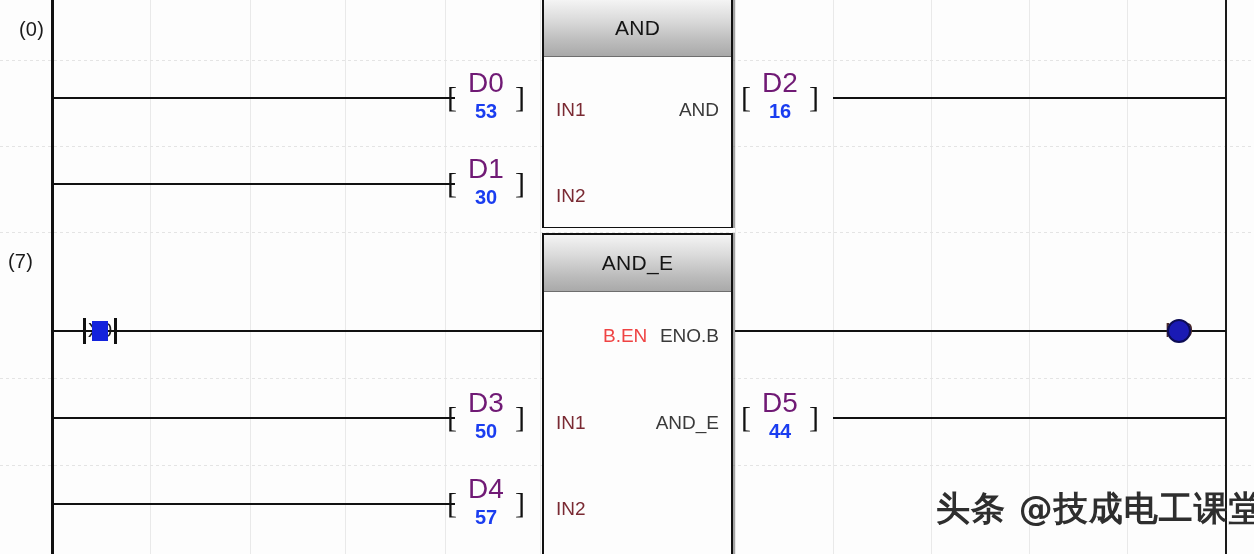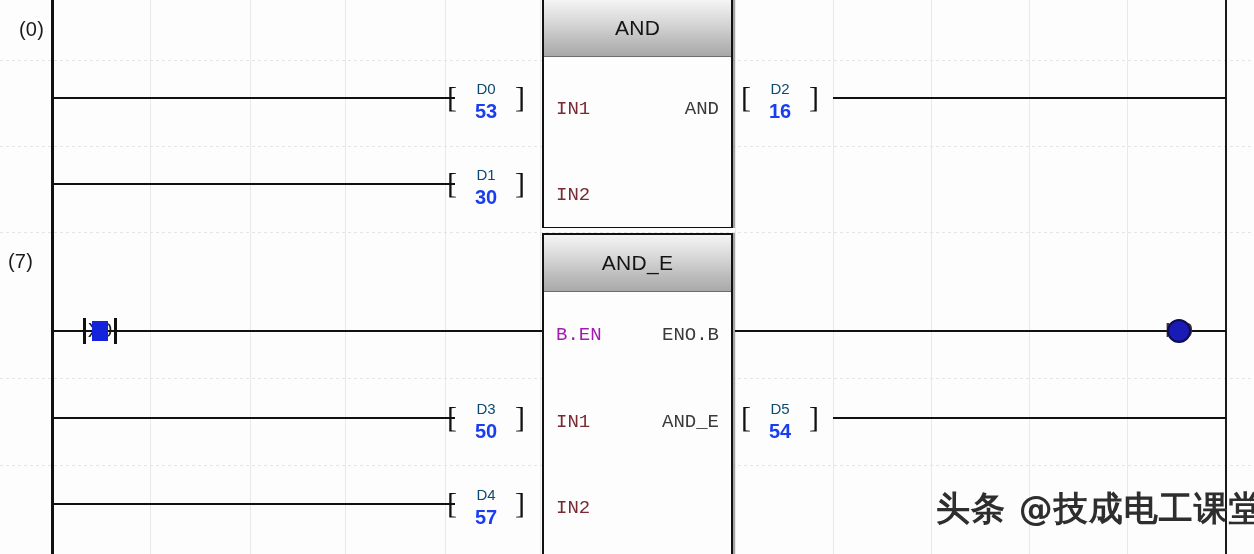--- a/index.html
+++ b/index.html
@@ -42,39 +42,39 @@
   }
   .fb-head{
     height:56px;
     background:linear-gradient(to bottom,#f4f4f4 0%,#d9d9d9 38%,#bdbdbd 72%,#a9a9a9 100%);
     border-bottom:1px solid #6e6e6e;
     display:flex;align-items:center;justify-content:center;
     font-size:21px;color:#141414;letter-spacing:.3px;
   }
   .fb-body{position:relative;height:calc(100% - 56px);background:#fdfdfd;}
   .pin{
-    position:absolute;font-size:19px;white-space:nowrap;line-height:1;font-family:Liberation Mono, monospace;
+    position:absolute;font-size:19px;white-space:nowrap;line-height:1;
   }
   .pin.in{left:12px;color:#7a2a33;}
   .pin.out{right:12px;color:#3a3a3a;}
-  .pin.neutral{color:#a21caf;}
+  .pin.neutral{color:#ef4444;margin-left:47px;}
 
   
   .operand{
     position:absolute;width:78px;text-align:center;white-space:nowrap;
   }
   .operand .brk{
     position:absolute;top:50%;transform:translateY(-50%);
     font-size:30px;color:#111;line-height:1;font-family:"Liberation Serif",serif;
   }
   .operand .brk.l{left:0;}
   .operand .brk.r{right:0;}
   .operand .nm{
     position:absolute;left:0;right:0;top:50%;transform:translateY(-100%);
-    font-size:15px;color:#0c4a6e;line-height:1.05;
+    font-size:28px;color:#701a75;line-height:1.05;
   }
   .operand .val{
     position:absolute;left:0;right:0;top:50%;transform:translateY(4px);
     font-size:20px;color:#1a3df0;font-weight:700;line-height:1.05;
   }
 
   
   .contact{position:absolute;}
   .contact .lbl{
     position:absolute;left:50%;transform:translateX(-50%);bottom:20px;
@@ -200,21 +200,21 @@
   <div class="operand" style="left:447px;top:479px;height:48px">
     <span class="brk l">[</span>
     <span class="nm">D4</span>
     <span class="val">57</span>
     <span class="brk r">]</span>
   </div>
 
   <div class="operand" style="left:741px;top:393px;height:48px">
     <span class="brk l">[</span>
     <span class="nm">D5</span>
-    <span class="val">54</span>
+    <span class="val">44</span>
     <span class="brk r">]</span>
   </div>
 
   <div class="contact" style="left:83px;top:300px;width:34px;height:62px">
     <span class="lbl">X0</span>
     <span class="bar l"></span>
     <span class="fill"></span>
     <span class="bar r"></span>
   </div>
 

